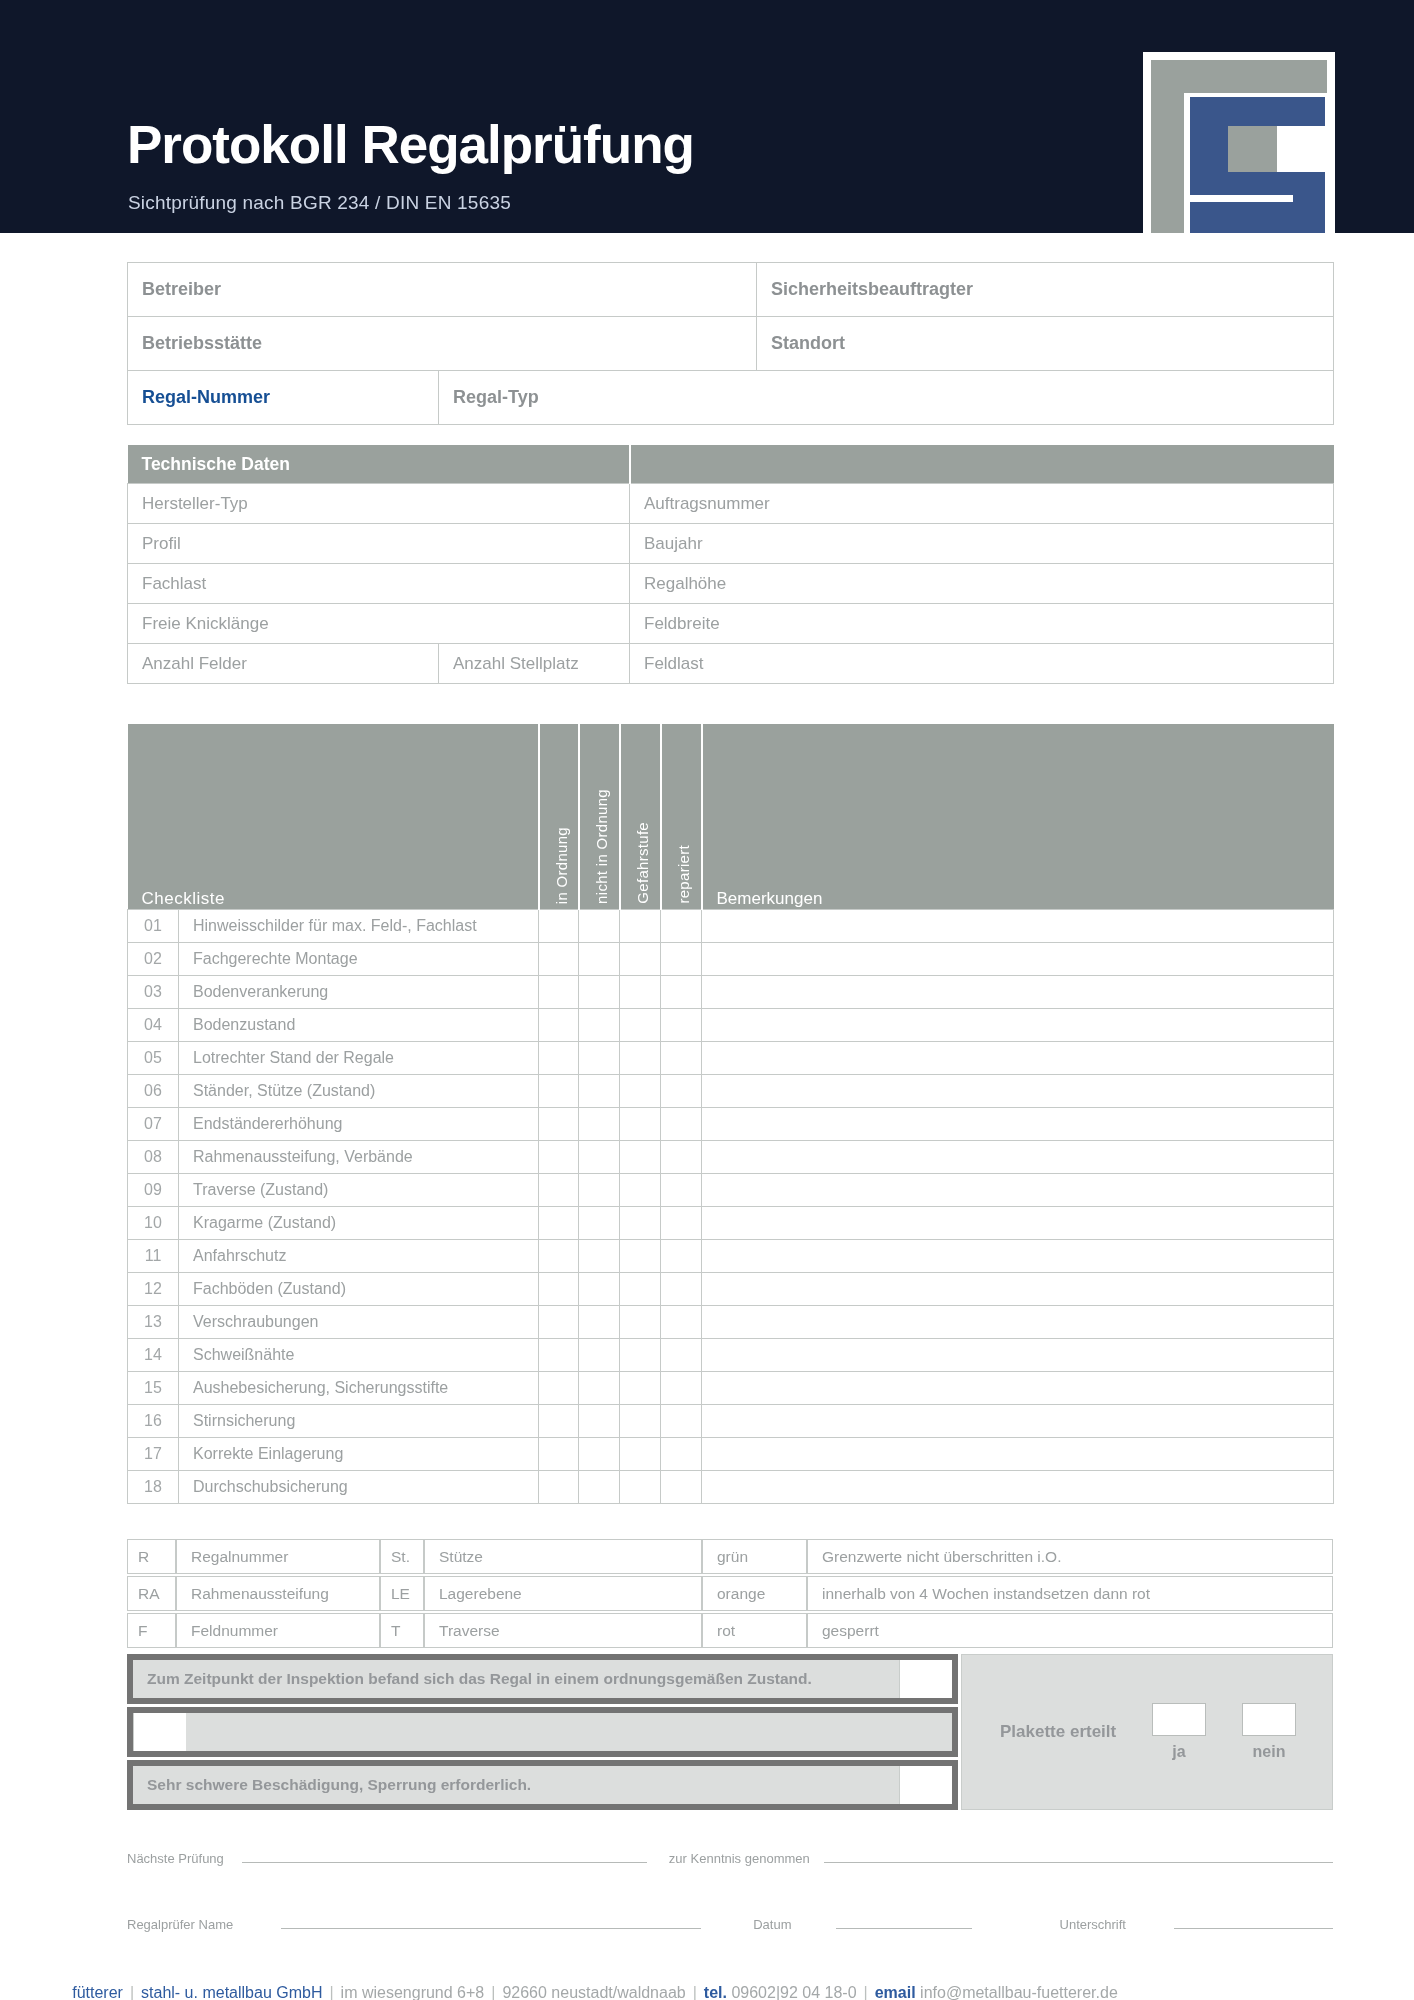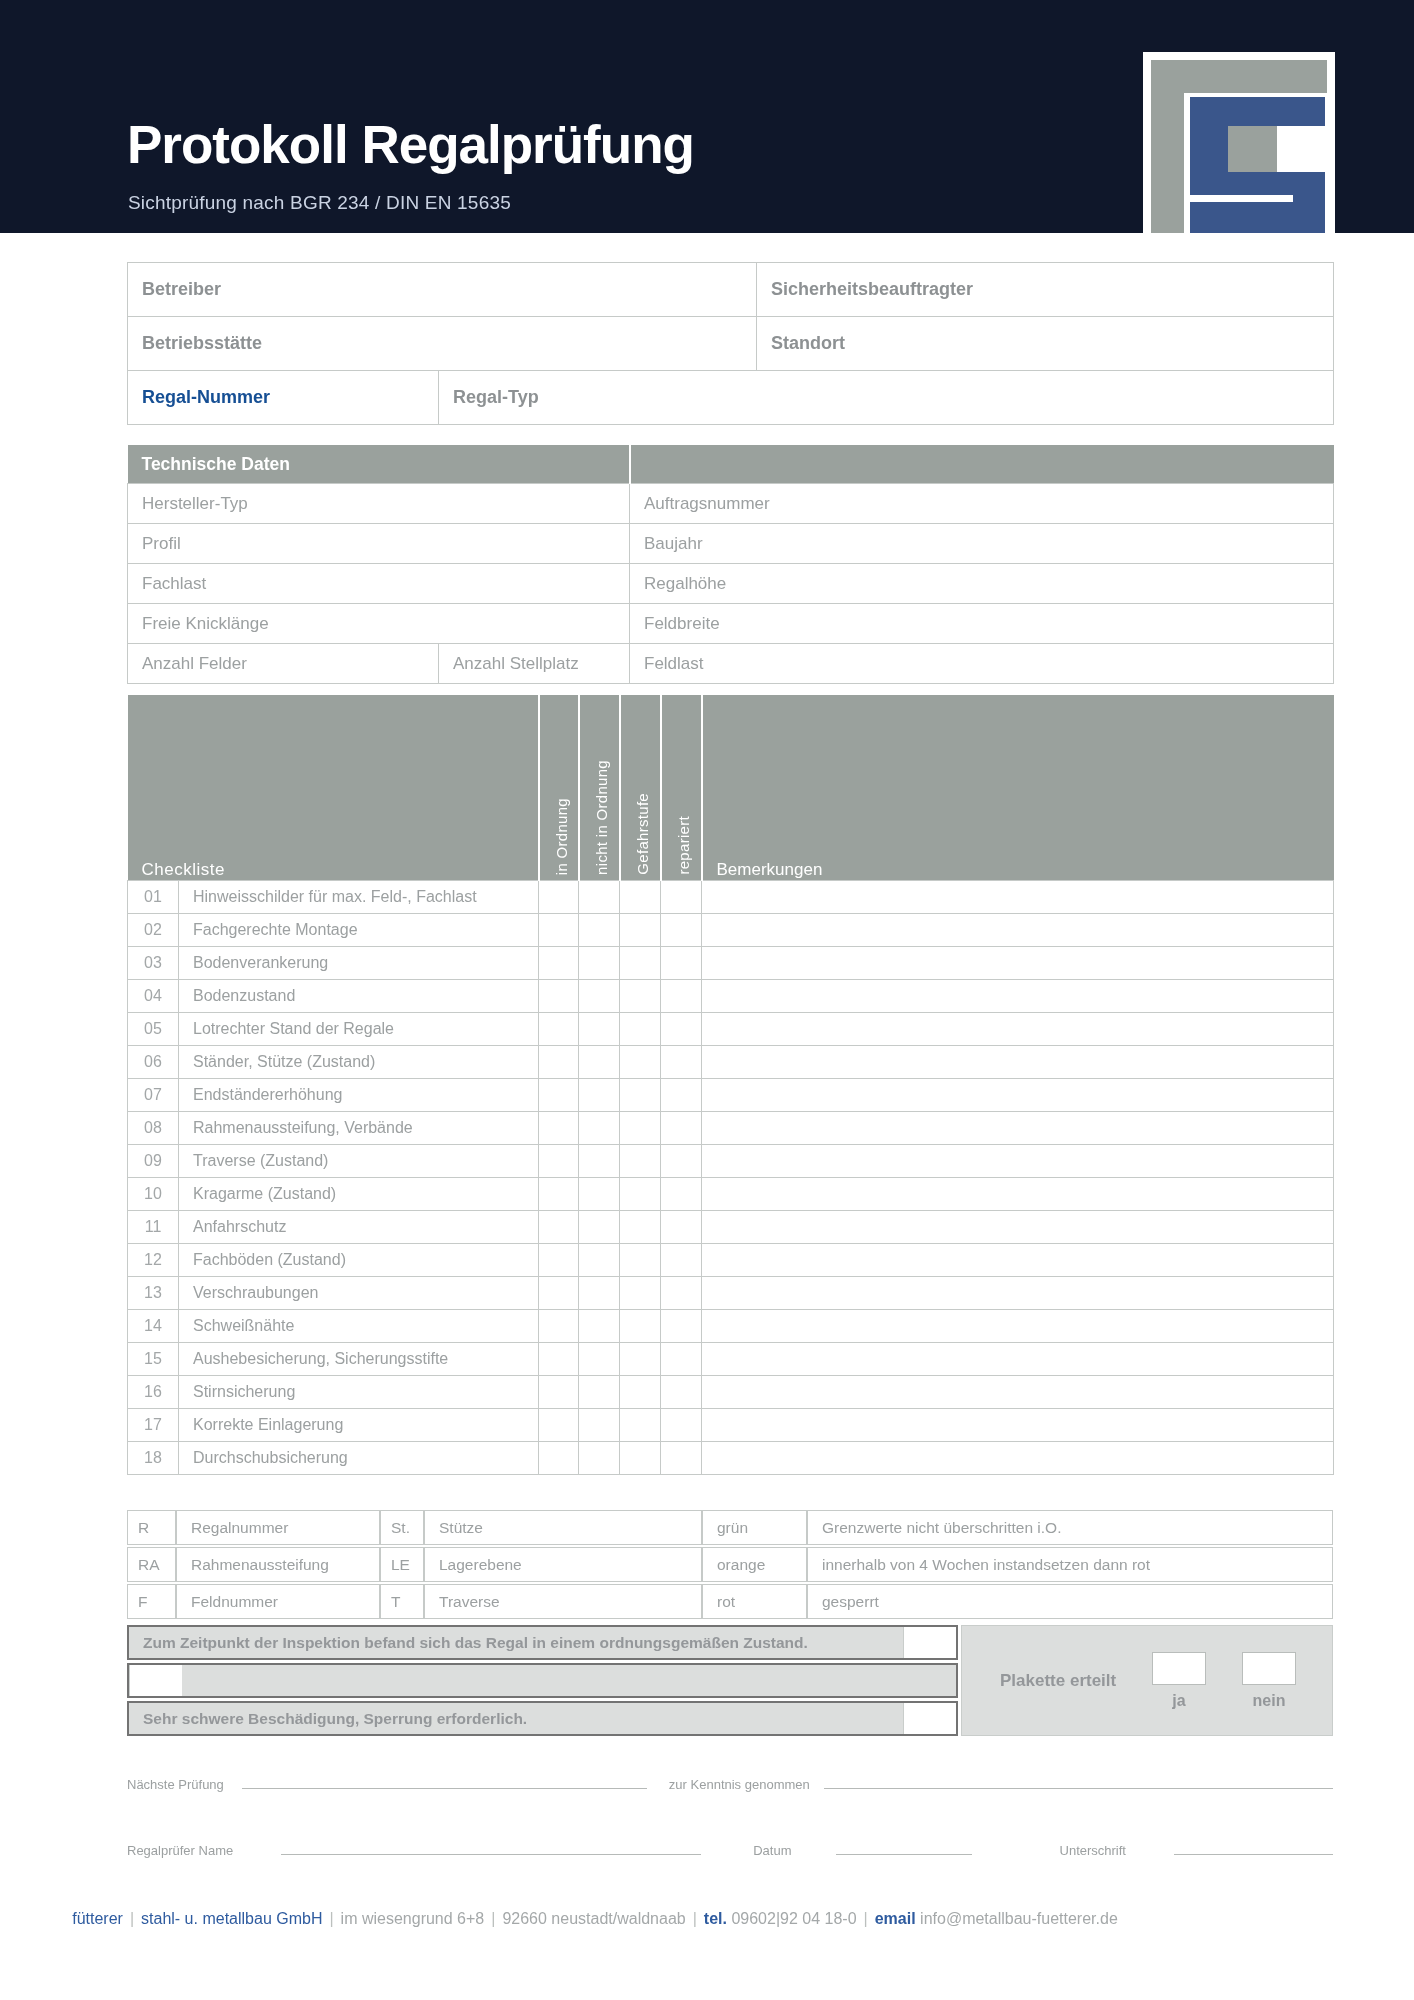--- a/index.html
+++ b/index.html
@@ -23,39 +23,39 @@
   .info-table td{height:53px;font-weight:bold;color:#8D9193;font-size:18px;}
   .cell-blue{color:#164F94 !important;}
 
   
   .tech-table{margin-top:20px;}
   .tech-table td{height:39px;font-weight:normal;color:#9CA0A1;}
   .tech-table .band{background:#9AA19D;color:#fff;font-weight:bold;height:38px;border:none;font-size:17.5px;}
   .tech-table .band.band-right{border-left:2px solid #fff;}
 
   
-  .check-table{margin-top:11px;}
+  .check-table{margin-top:40px;}
   .check-table thead th{background:#9AA19D;border:none;vertical-align:bottom;height:185px;color:#fff;font-weight:normal;}
   .check-table thead th.sep{border-left:2px solid #ffffff;}
   .th-checkliste{font-size:27px;padding:0 0 12px 58px;letter-spacing:.5px;}
   .th-vert{padding:0 0 12px 0;text-align:center;}
   .th-vert span{writing-mode:vertical-rl;transform:rotate(180deg);font-size:15px;letter-spacing:.3px;
                 display:inline-block;line-height:1;}
   .th-bemerkungen{font-size:17.5px;padding:0 0 12px 12px;}
   .check-table tbody td{height:32px;font-size:16px;}
   .check-table tbody td.num{text-align:center;padding:0;color:#A3A7A8;}
 
   
   .legend-table{margin-top:33px;border-collapse:separate;border-spacing:0 2px;}
   .legend-table td{height:33px;font-size:15.5px;}
   .legend-table td.abbr{padding-left:10px;}
 
   
   .assess{position:relative;margin-left:127px;width:1206px;margin-top:4px;}
-  .assess-row{width:831px;height:35px;background:#DCDEDD;border:2px solid #737373;
+  .assess-row{width:831px;height:50px;background:#DCDEDD;border:6px solid #737373;
               display:flex;align-items:center;margin-bottom:3px;box-sizing:border-box;}
   .assess-row:last-child{margin-bottom:0;}
   .assess-text{flex:1;padding-left:14px;font-size:15.5px;font-weight:bold;color:#94979A;white-space:nowrap;overflow:hidden;}
   .assess-box{width:52px;align-self:stretch;background:#fff;border-left:1px solid #C9CDCB;}
   .plakette-panel{position:absolute;left:834px;top:0;bottom:0;width:372px;background:#DCDEDD;
                   border:1px solid #C9CDCB;box-sizing:border-box;display:flex;align-items:center;}
   .plakette-label{margin-left:38px;font-size:17px;font-weight:bold;color:#94979A;}
   .pl-stack{display:flex;flex-direction:column;align-items:center;}
   .pl-stack.first{margin-left:auto;}
   .pl-stack.second{margin-left:36px;margin-right:36px;}

